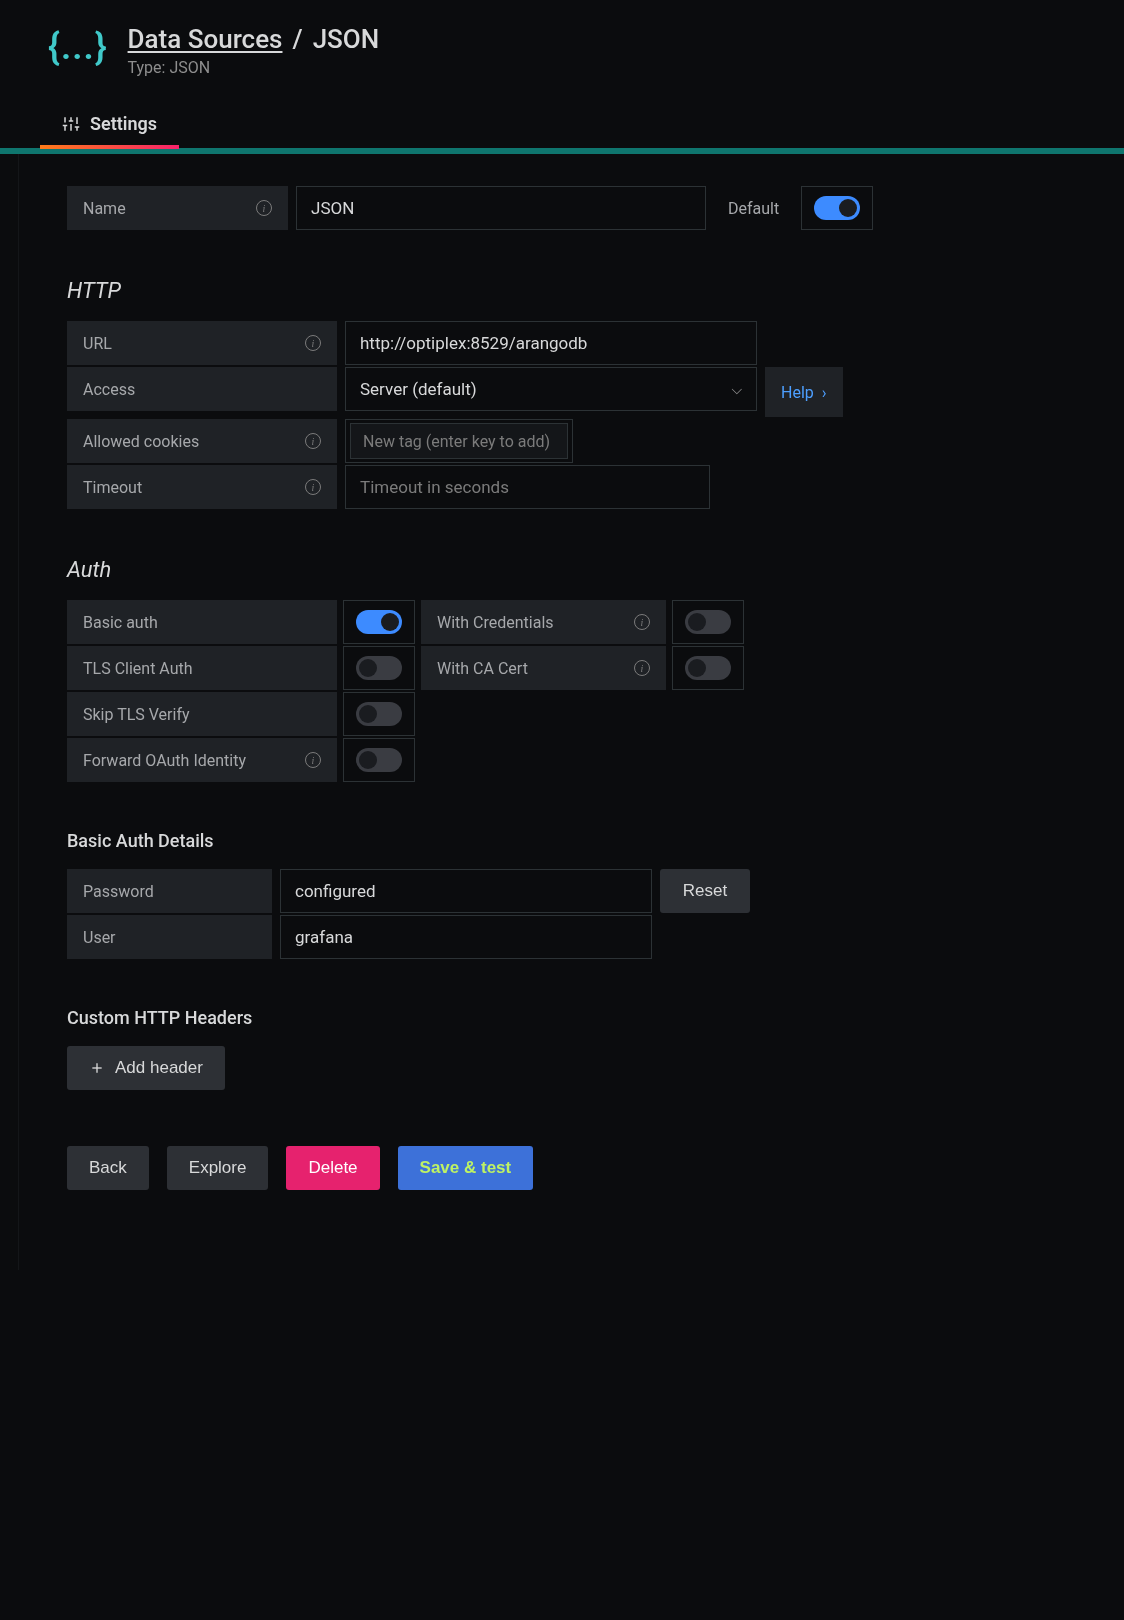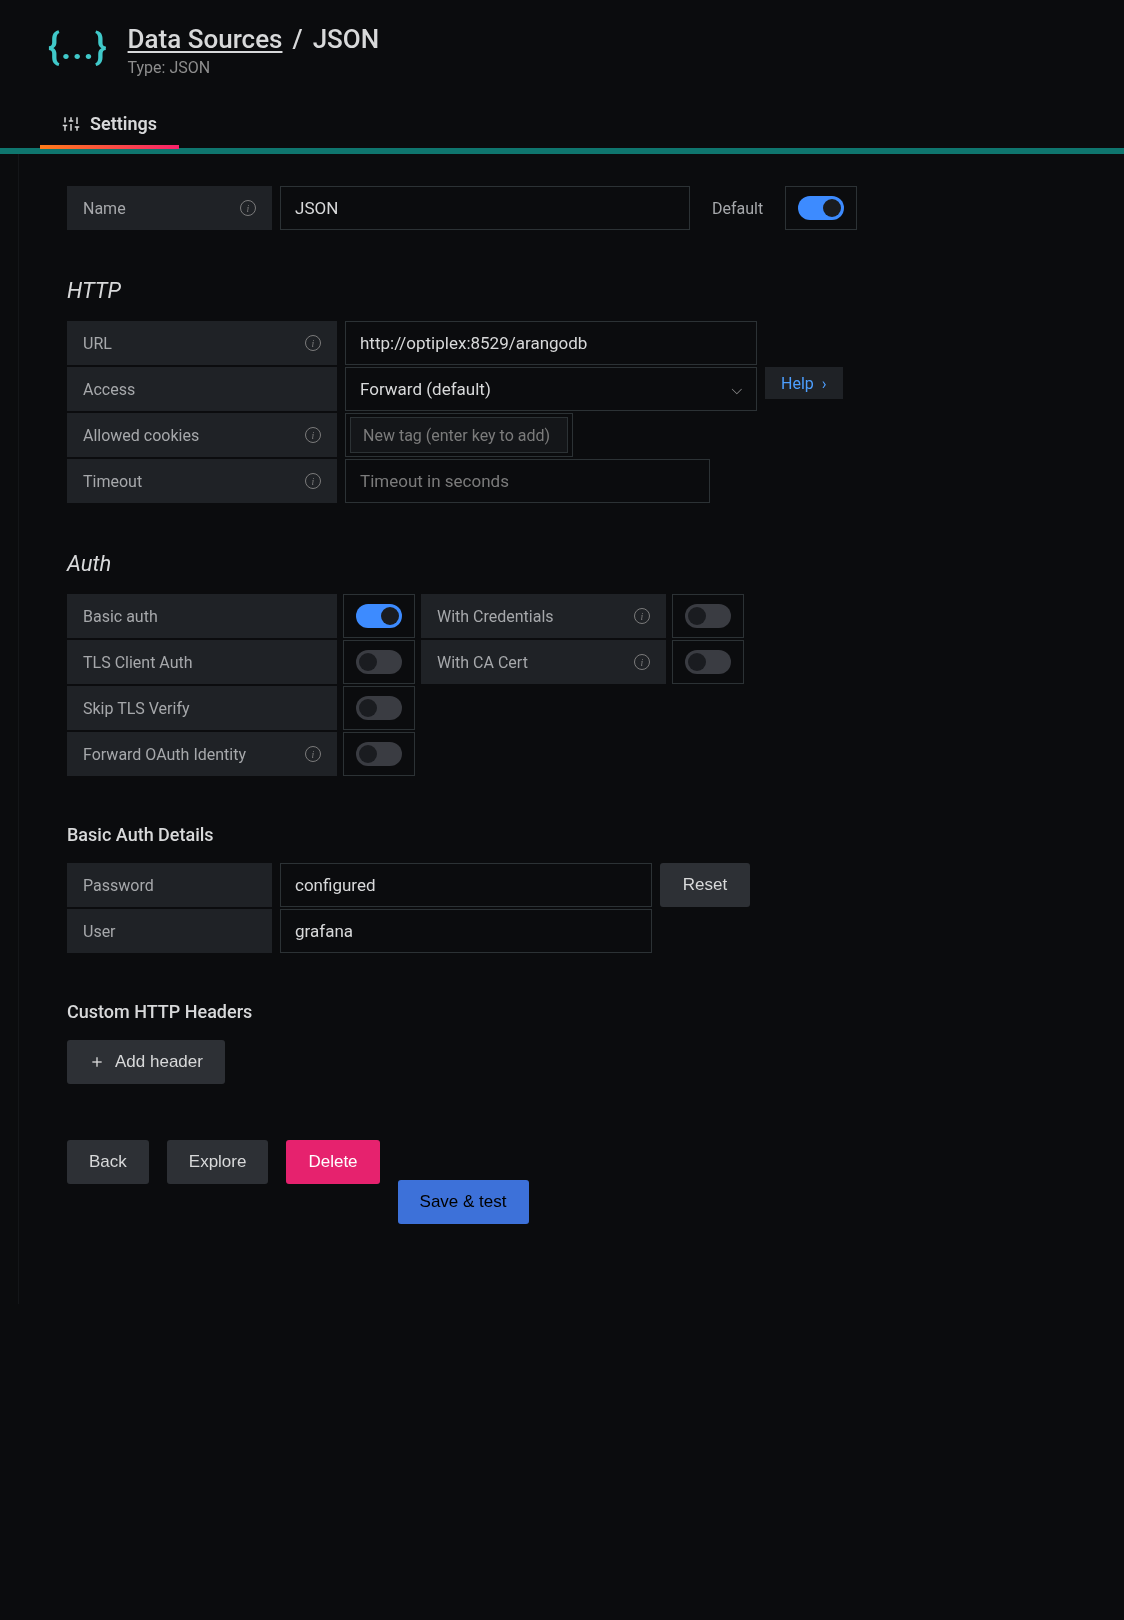--- a/index.html
+++ b/index.html
@@ -75,21 +75,21 @@
     background: #1f2226;
     display: flex;
     align-items: center;
     padding: 0 16px;
     height: 44px;
     font-size: 16px;
     color: #a6a8ab;
     position: relative;
   }
   .label-wide { width: 270px; justify-content: space-between; }
-  .label-name { width: 205px; justify-content: space-between; }
+  .label-name { width: 221px; justify-content: space-between; }
   .label-narrow { width: 205px; }
   .info-icon {
     width: 16px; height: 16px;
     border: 1.5px solid #7b7b7b;
     border-radius: 50%;
     display: inline-flex;
     align-items: center;
     justify-content: center;
     font-size: 10px;
     color: #7b7b7b;
@@ -179,21 +179,21 @@
     display: flex;
     align-items: center;
     justify-content: space-between;
     padding: 0 16px;
     font-size: 16px;
     color: #a6a8ab;
   }
   .auth-label.short { width: 245px; }
 
   .help-cell {
-    height: 32px;
+    height: 50px;
     display: flex;
     align-items: center;
     gap: 8px;
     padding: 0 16px;
     background: #1f2226;
     color: #4d9fff;
     font-size: 16px;
   }
 
   .btn {
@@ -203,21 +203,21 @@
     border-radius: 3px;
     font-size: 17px;
     font-weight: 500;
     display: inline-flex;
     align-items: center;
     gap: 10px;
     cursor: pointer;
   }
   .btn-secondary { background: #2d3035; color: #d8d9da; }
   .btn-danger { background: #e6226e; color: #fff; font-weight: 400; }
-  .btn-primary { background: #3d71d9; color: #000000; font-weight: 400; margin-top: 40px; }
+  .btn-primary { background: #3d71d9; color: #bef264; font-weight: 700; }
 
   .button-row { display: flex; gap: 18px; margin-top: 56px; }
 
   .tag-input-wrap {
     background: #0b0c0e;
     border: 1px solid #2c3235;
     height: 44px;
     display: flex;
     align-items: center;
     padding: 0 4px;
@@ -299,21 +299,21 @@
         <span class="info-icon">i</span>
       </div>
       <div class="input-cell" style="width:412px">http://optiplex:8529/arangodb</div>
     </div>
 
     <div class="row">
       <div class="label-cell label-wide">
         <span>Access</span>
       </div>
       <div class="select-cell" style="width:412px">
-        <span>Forward (default)</span>
+        <span>Server (default)</span>
         <span class="chevron">⌵</span>
       </div>
       <div class="help-cell">
         <span>Help</span>
         <span>›</span>
       </div>
     </div>
 
     <div class="row">
       <div class="label-cell label-wide">

